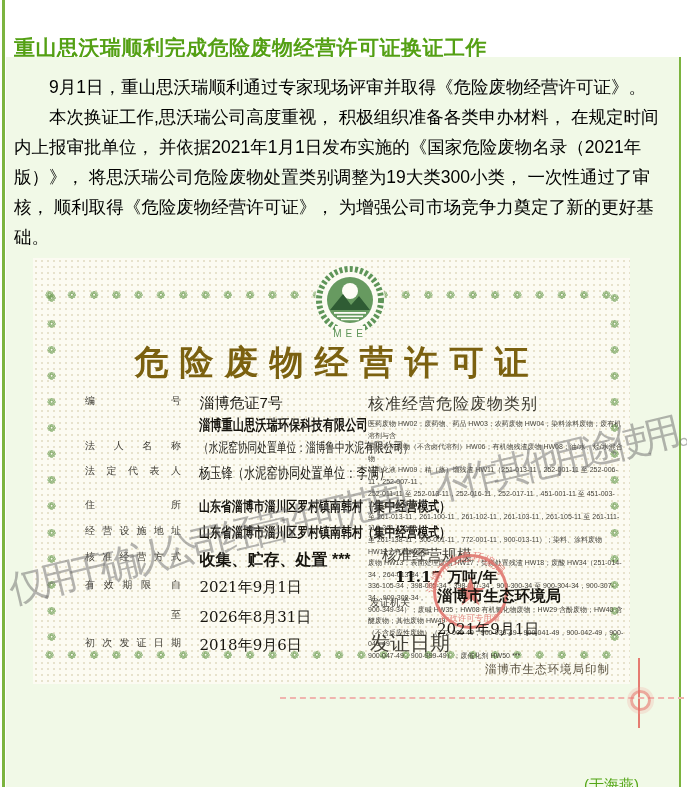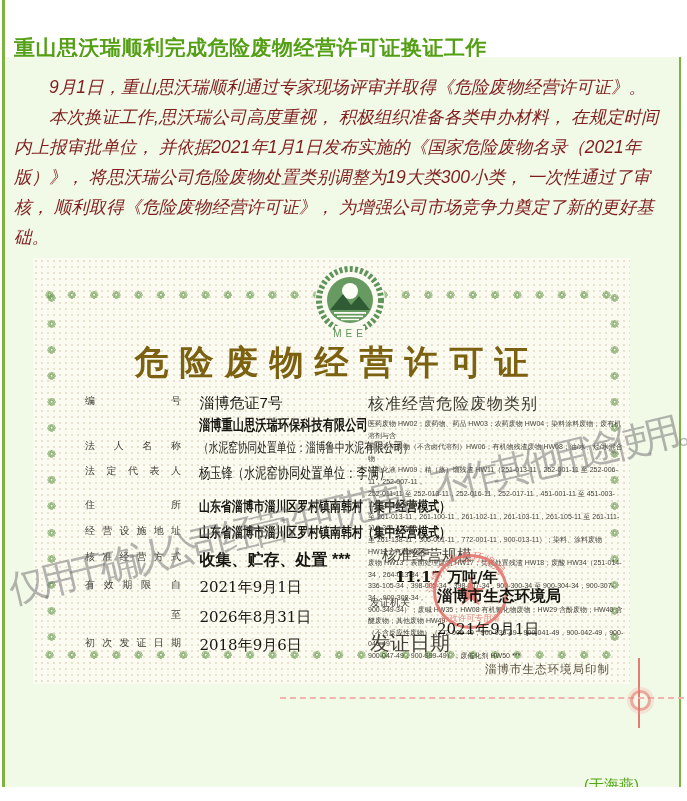--- a/index.html
+++ b/index.html
@@ -4,21 +4,21 @@
 <style>
   html,body{margin:0;padding:0;background:#ffffff;}
   .page{position:relative;width:687px;height:787px;background:#ffffff;overflow:hidden;
         font-family:"Liberation Sans","DejaVu Sans",sans-serif;}
   .left-border{position:absolute;left:2px;top:0;width:3px;height:801px;background:#7cb43f;}
   .article-title{position:absolute;left:14px;top:20px;width:660px;
         font-size:21px;font-weight:bold;color:#54a014;letter-spacing:0.5px;}
   .panel{position:absolute;left:6px;top:57px;width:675px;height:739px;box-sizing:border-box;
         background:#f1f9e7;border-right:2px solid #7cb43f;border-bottom:3px solid #58a52e;}
   .article-body{position:absolute;left:14px;top:72px;width:662px;
-        font-size:17.5px;line-height:30px;color:#7f1d1d;font-style:italic;}
+        font-size:17.5px;line-height:30px;color:#000000;}
   .article-body p{margin:0;text-indent:2em;}
 
   
   .certificate{position:absolute;left:33px;top:258px;width:597px;height:426px;
         background-color:#fcfbf2;
         background-image:radial-gradient(circle,#e7e2cc 0.8px,rgba(0,0,0,0) 0.9px);
         background-size:6px 6px;color:#17150f;}
   .orn{color:#6f9e54;font-size:11px;letter-spacing:5px;line-height:14px;overflow:hidden;
         white-space:nowrap;position:absolute;}
   .orn-top{left:12px;right:8px;top:30px;height:14px;text-align:center;}

